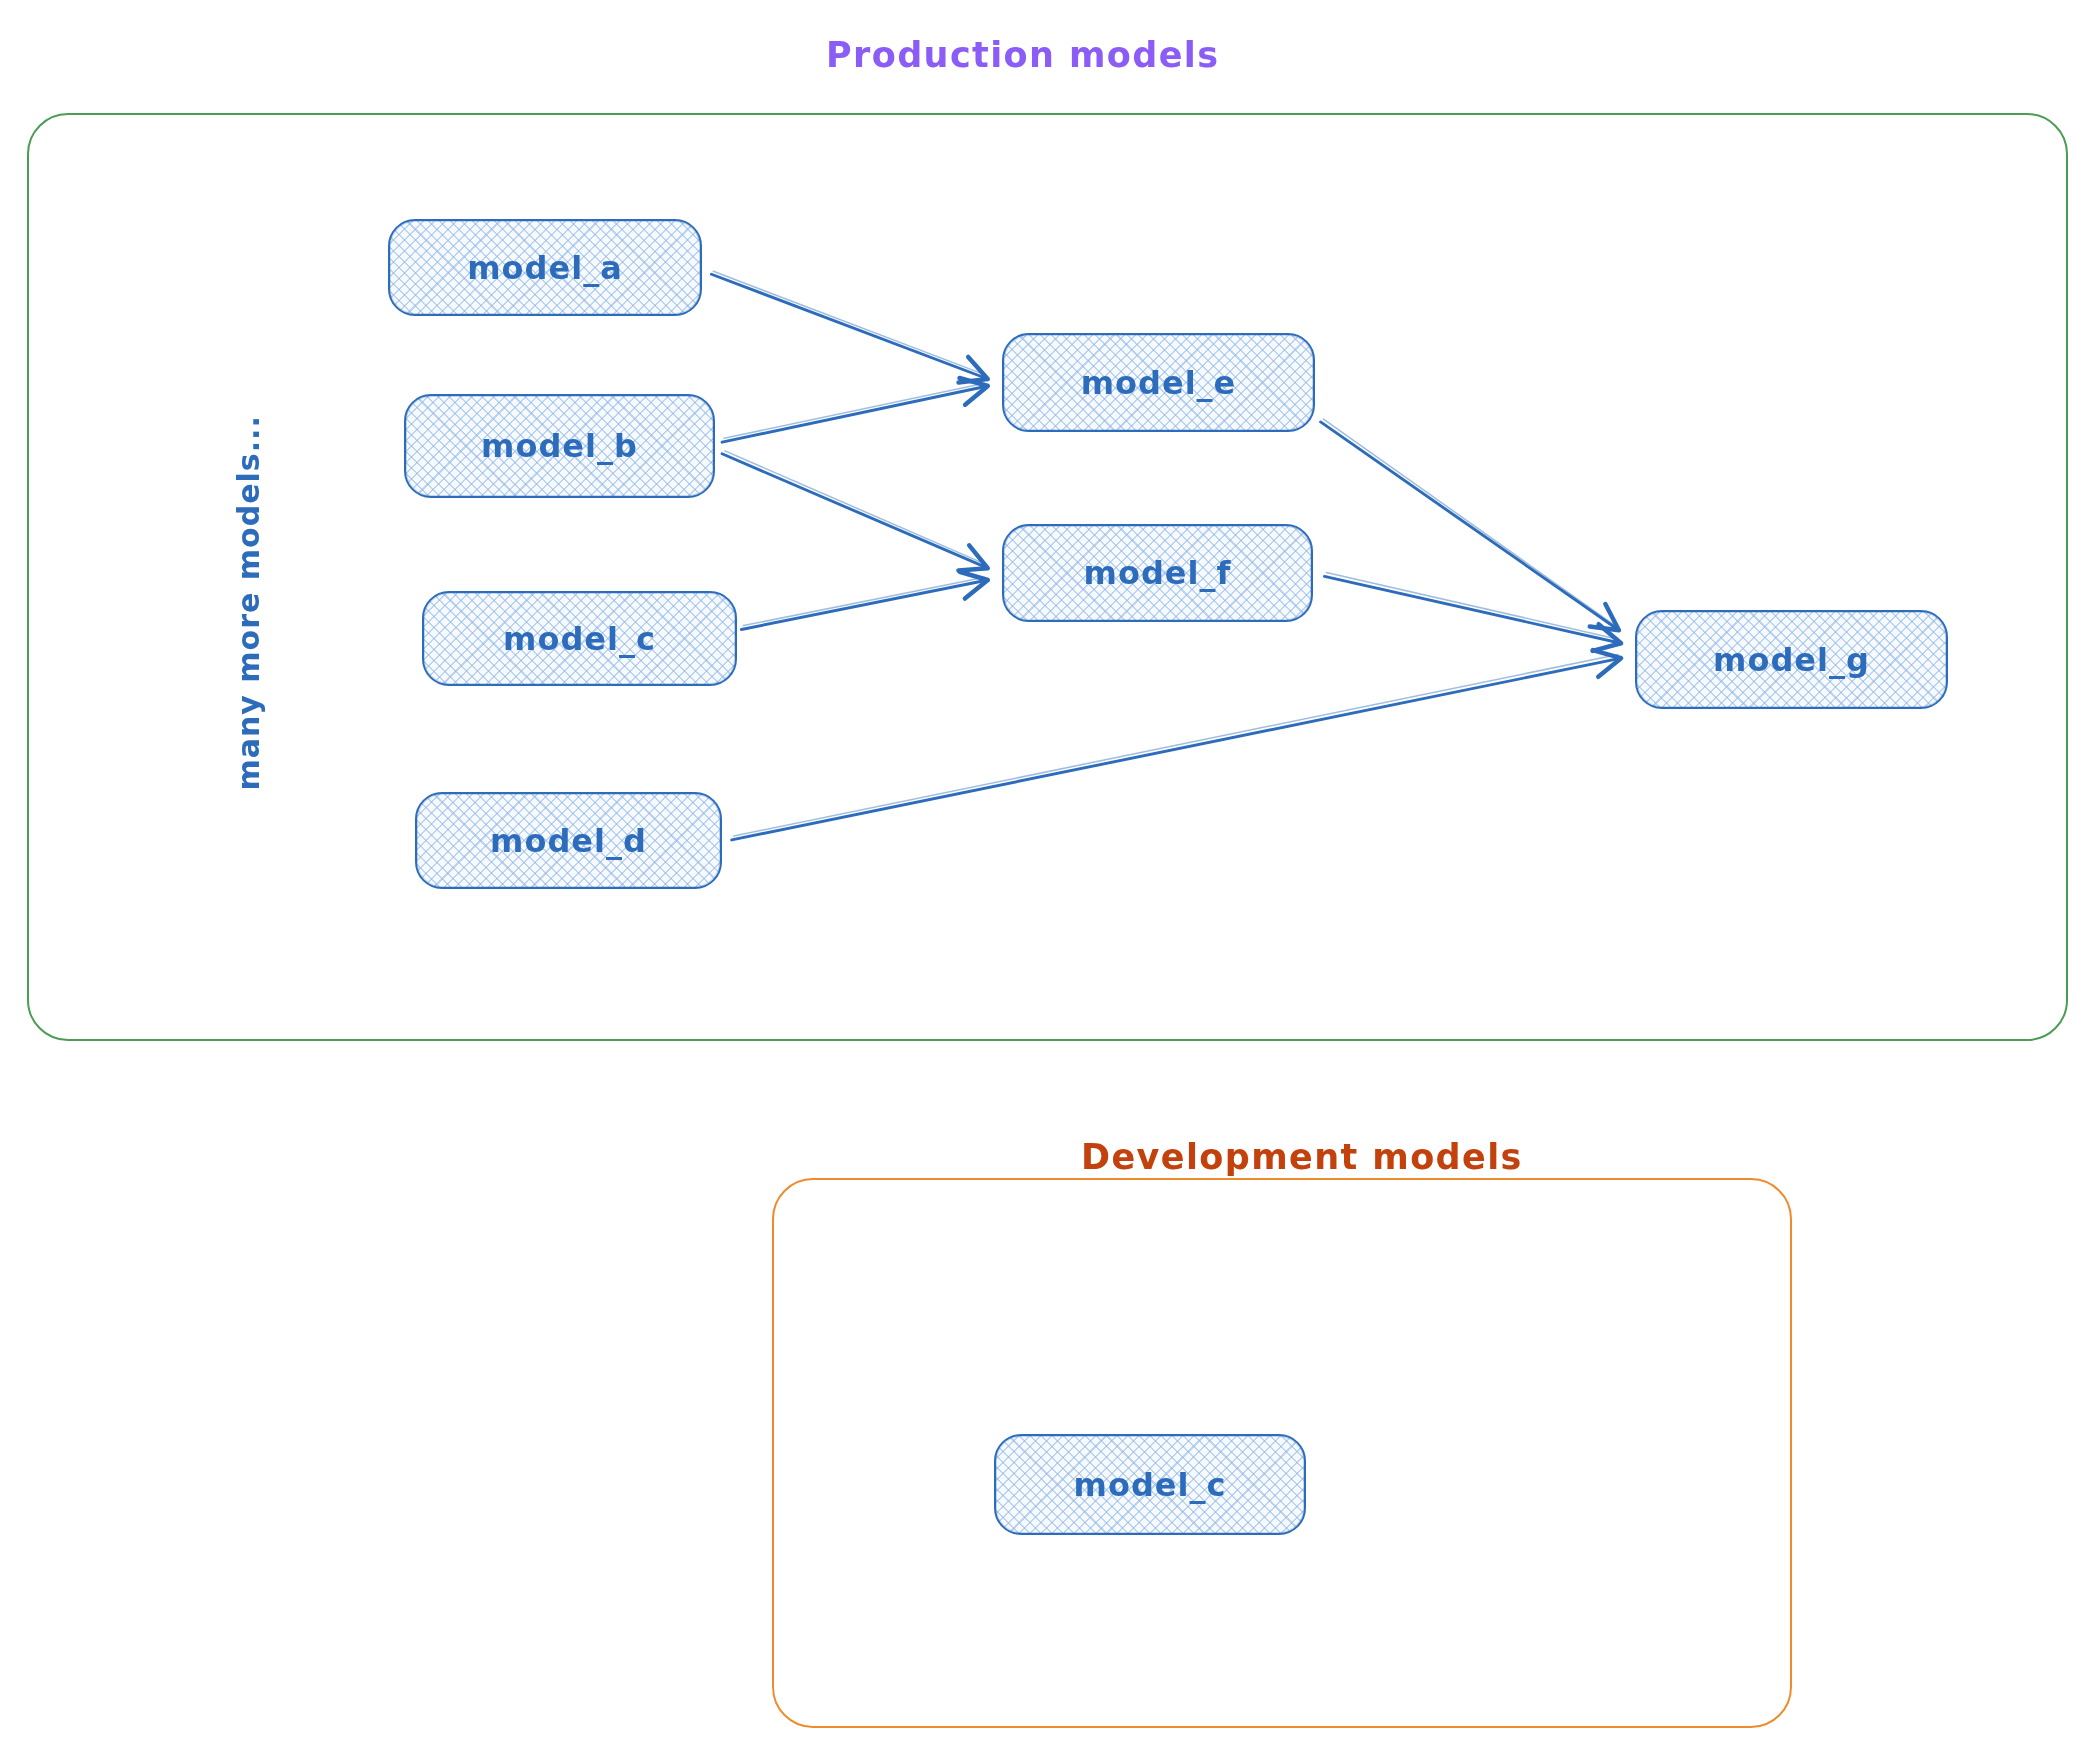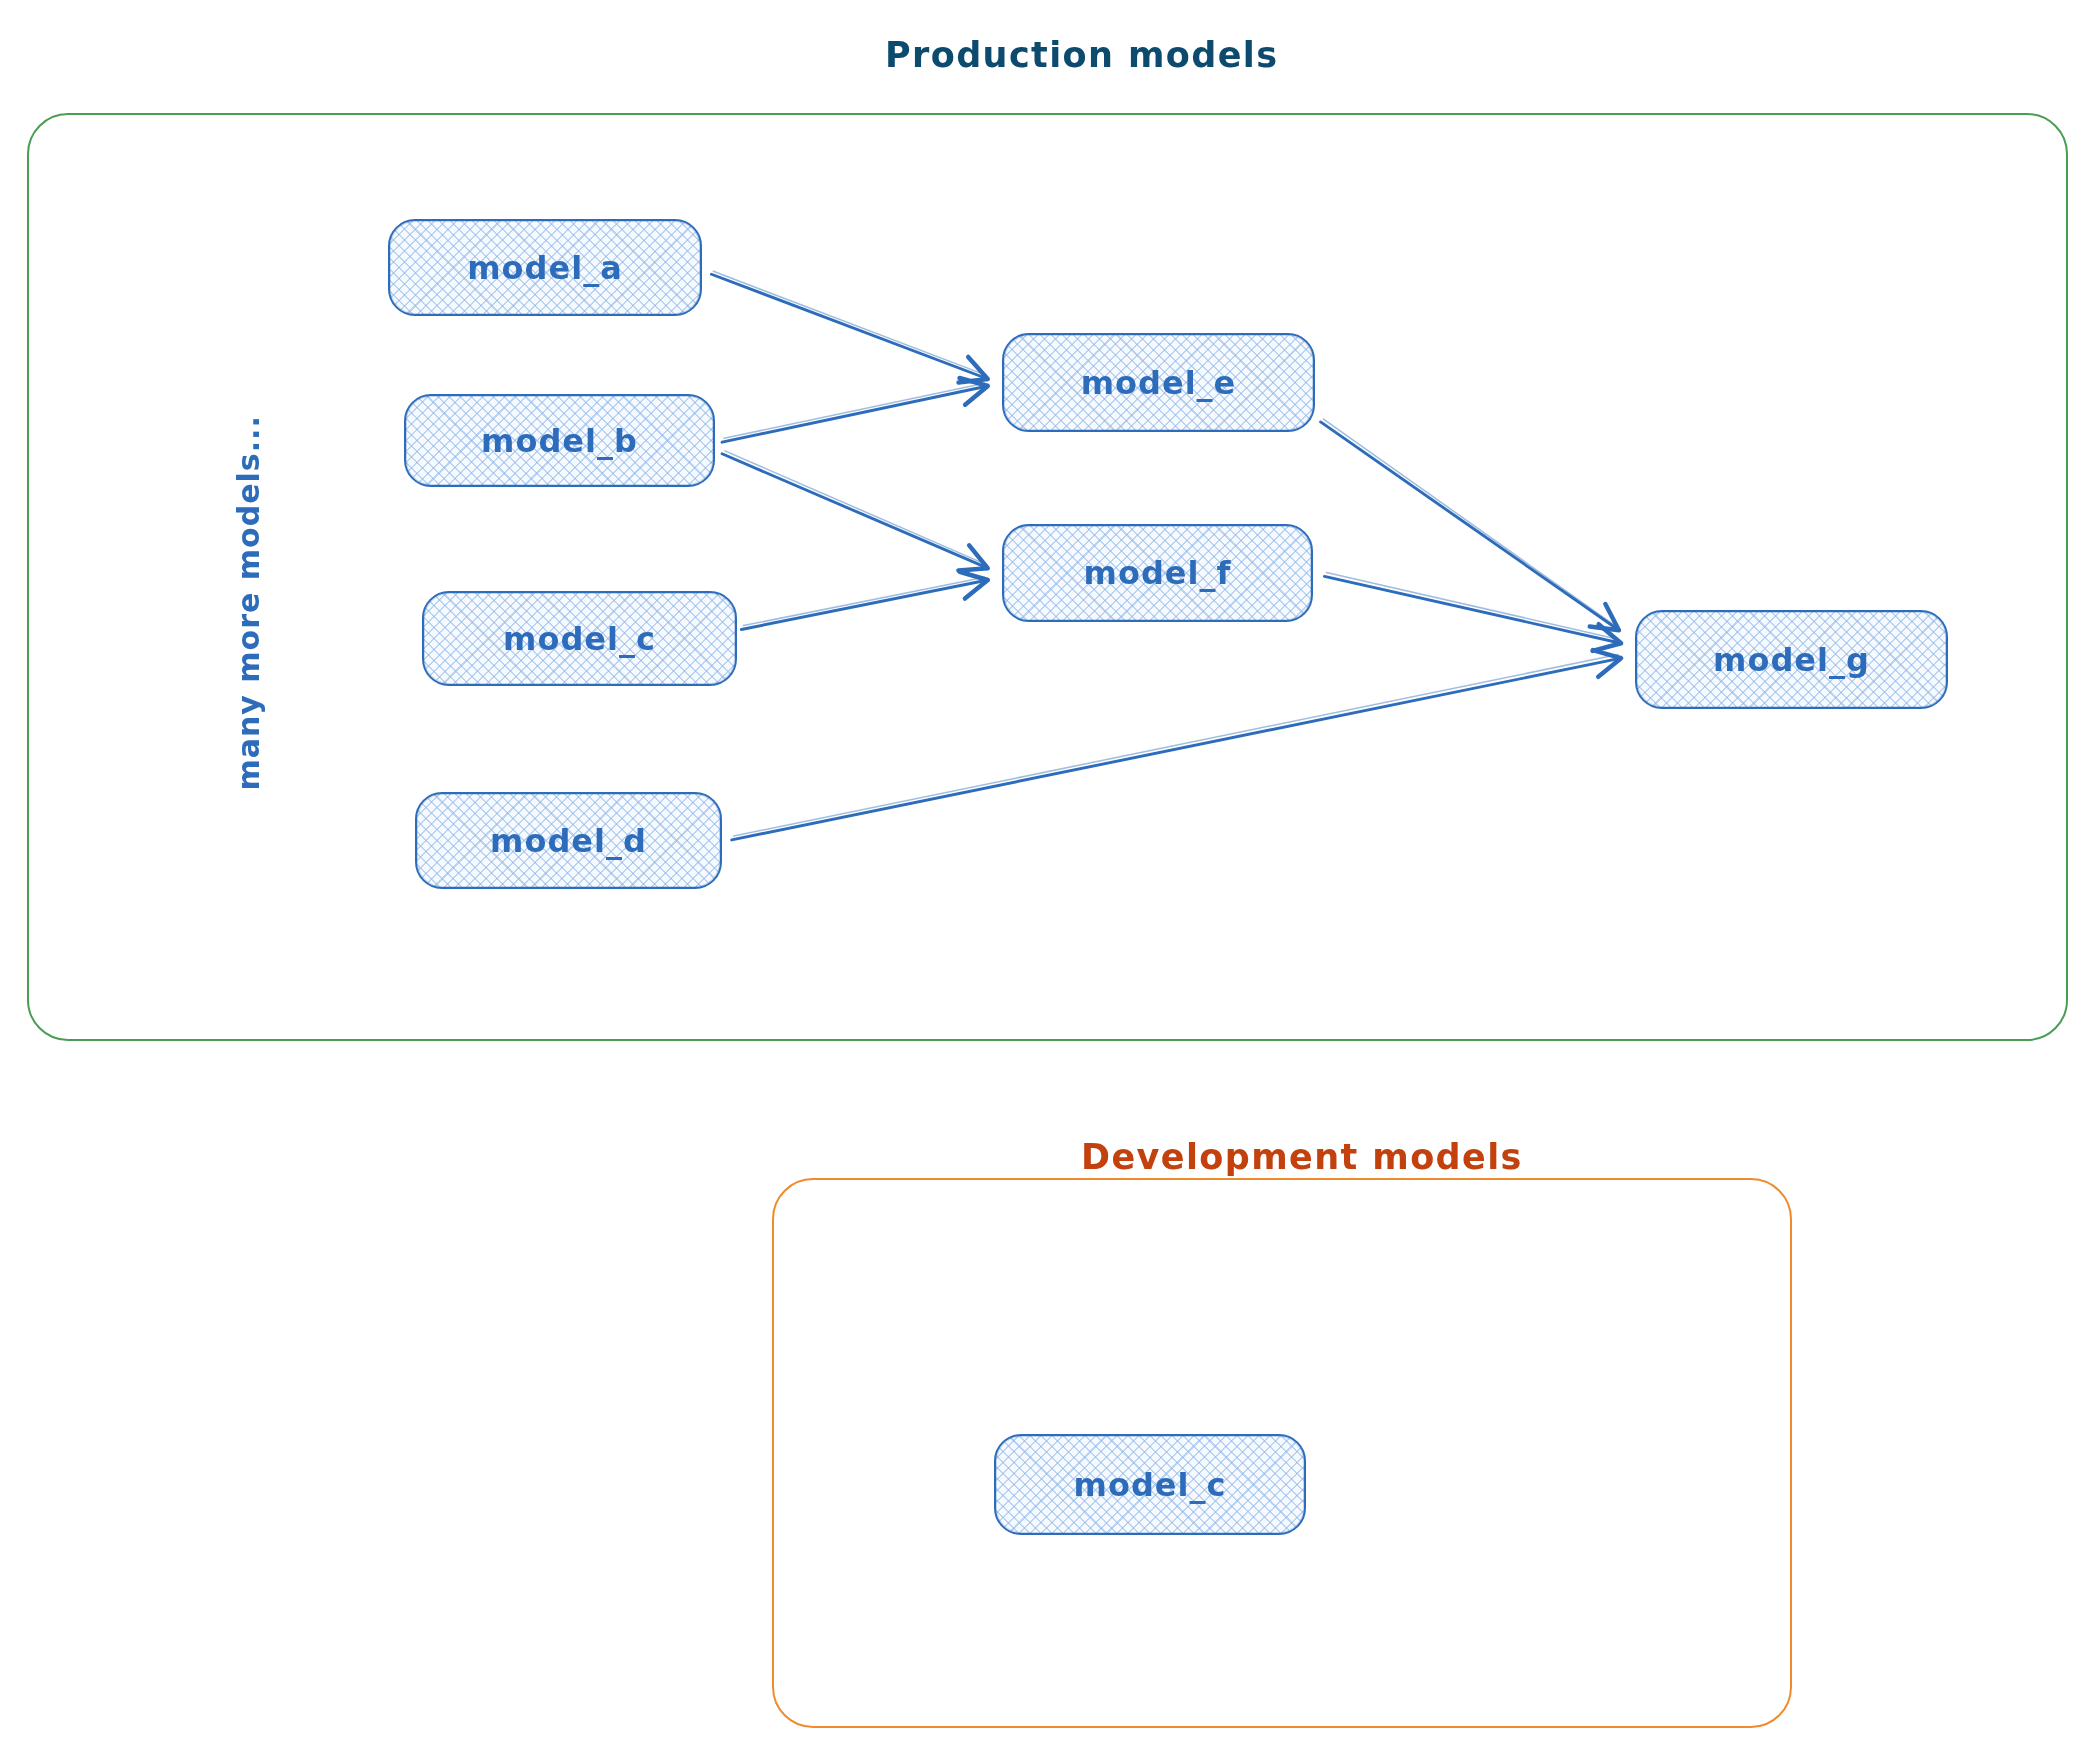--- a/index.html
+++ b/index.html
@@ -15,21 +15,21 @@
     background: #ffffff;
     overflow: hidden;
   }
   .group-title {
     position: absolute;
     font-size: 35px;
     font-weight: bold;
     letter-spacing: 1.4px;
     white-space: nowrap;
   }
-  .title-production { left: 885px; top: 35px; color: #0c4a6e; }
+  .title-production { left: 826px; top: 35px; color: #8b5cf6; }
   .title-development { left: 1081px; top: 1137px; color: #c2410c; }
   .group-box {
     position: absolute;
     border-radius: 41px;
     background: transparent;
   }
   .box-production {
     left: 27px; top: 113px;
     width: 2037px; height: 924px;
     border: 2.9px solid #4a9d52;
@@ -54,21 +54,21 @@
     justify-content: center;
   }
   .node-label {
     color: #2d6cbb;
     font-size: 32px;
     font-weight: bold;
     letter-spacing: 1px;
     white-space: nowrap;
   }
   .node-a { left: 388px; top: 219px; width: 314px; height: 97px; justify-content: center; }
-  .node-b { left: 404px; top: 394px; width: 311px; height: 93px; }
+  .node-b { left: 404px; top: 394px; width: 311px; height: 104px; }
   .node-c { left: 422px; top: 591px; width: 315px; height:  95px; }
   .node-d { left: 415px; top: 792px; width: 307px; height: 97px; }
   .node-e { left: 1002px; top: 333px; width: 313px; height: 99px; }
   .node-f { left: 1002px; top: 524px; width: 311px; height: 98px; }
   .node-g { left: 1635px; top: 610px; width: 313px; height: 99px; }
   .node-c-dev { left: 994px; top: 1434px; width: 312px; height: 101px; }
   .side-note {
     position: absolute;
     left: 82px;
     top: 611px;

